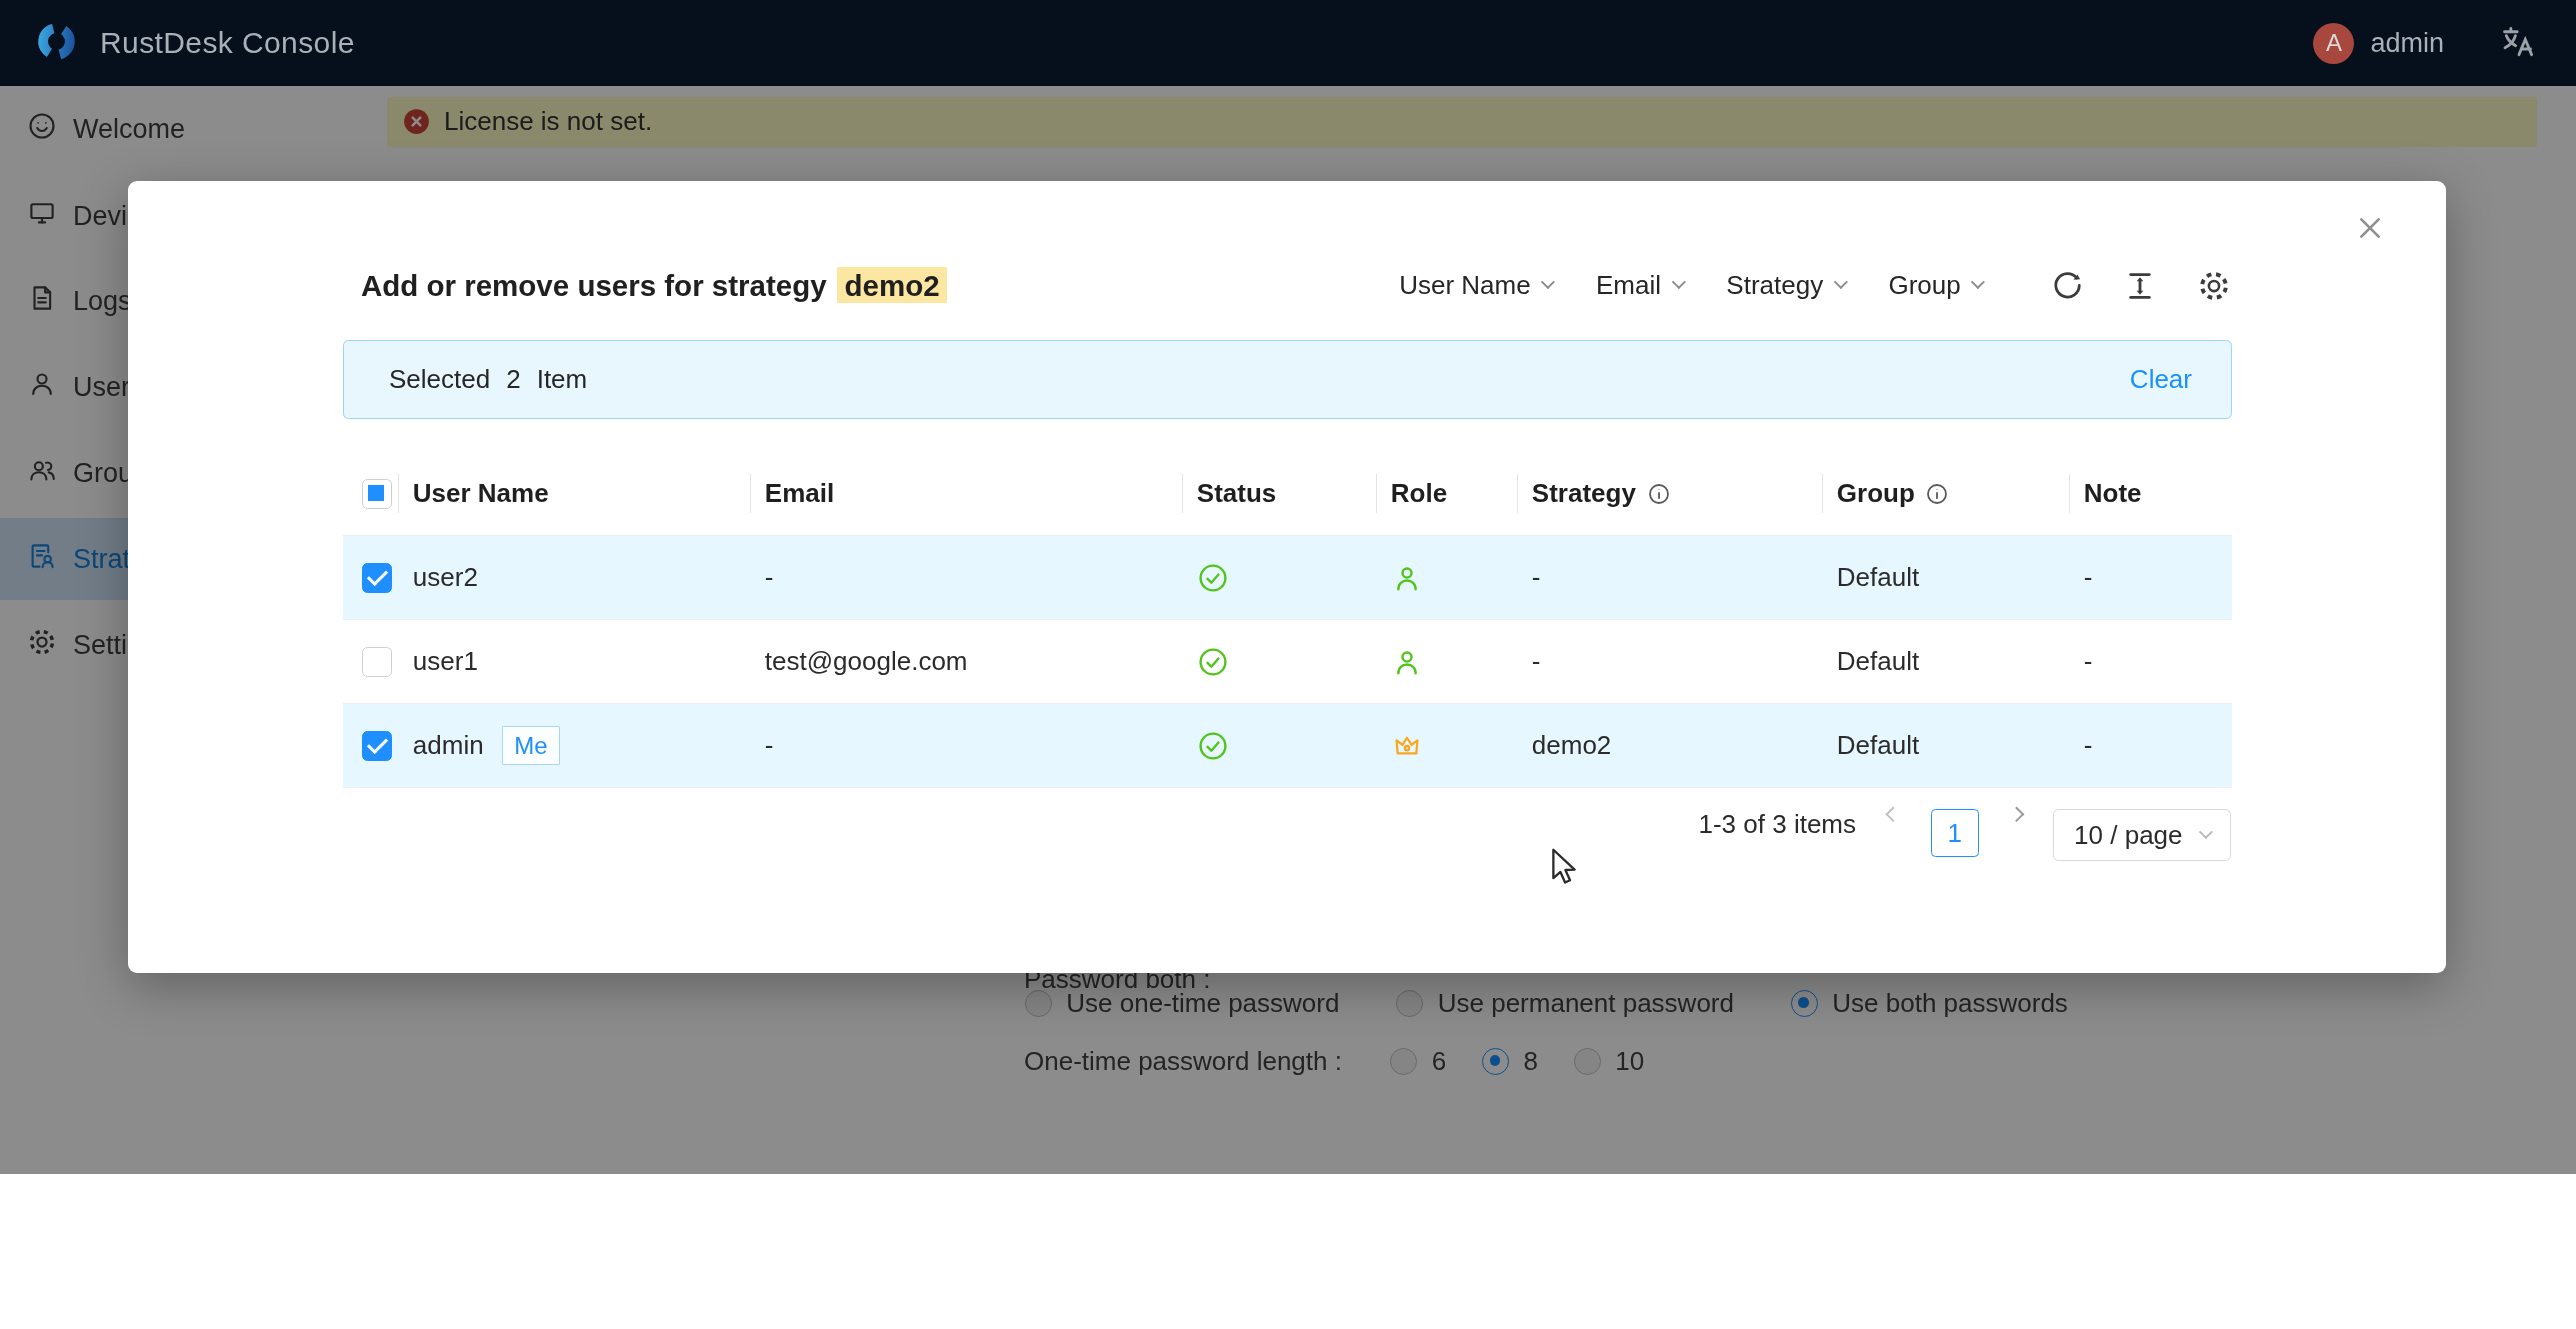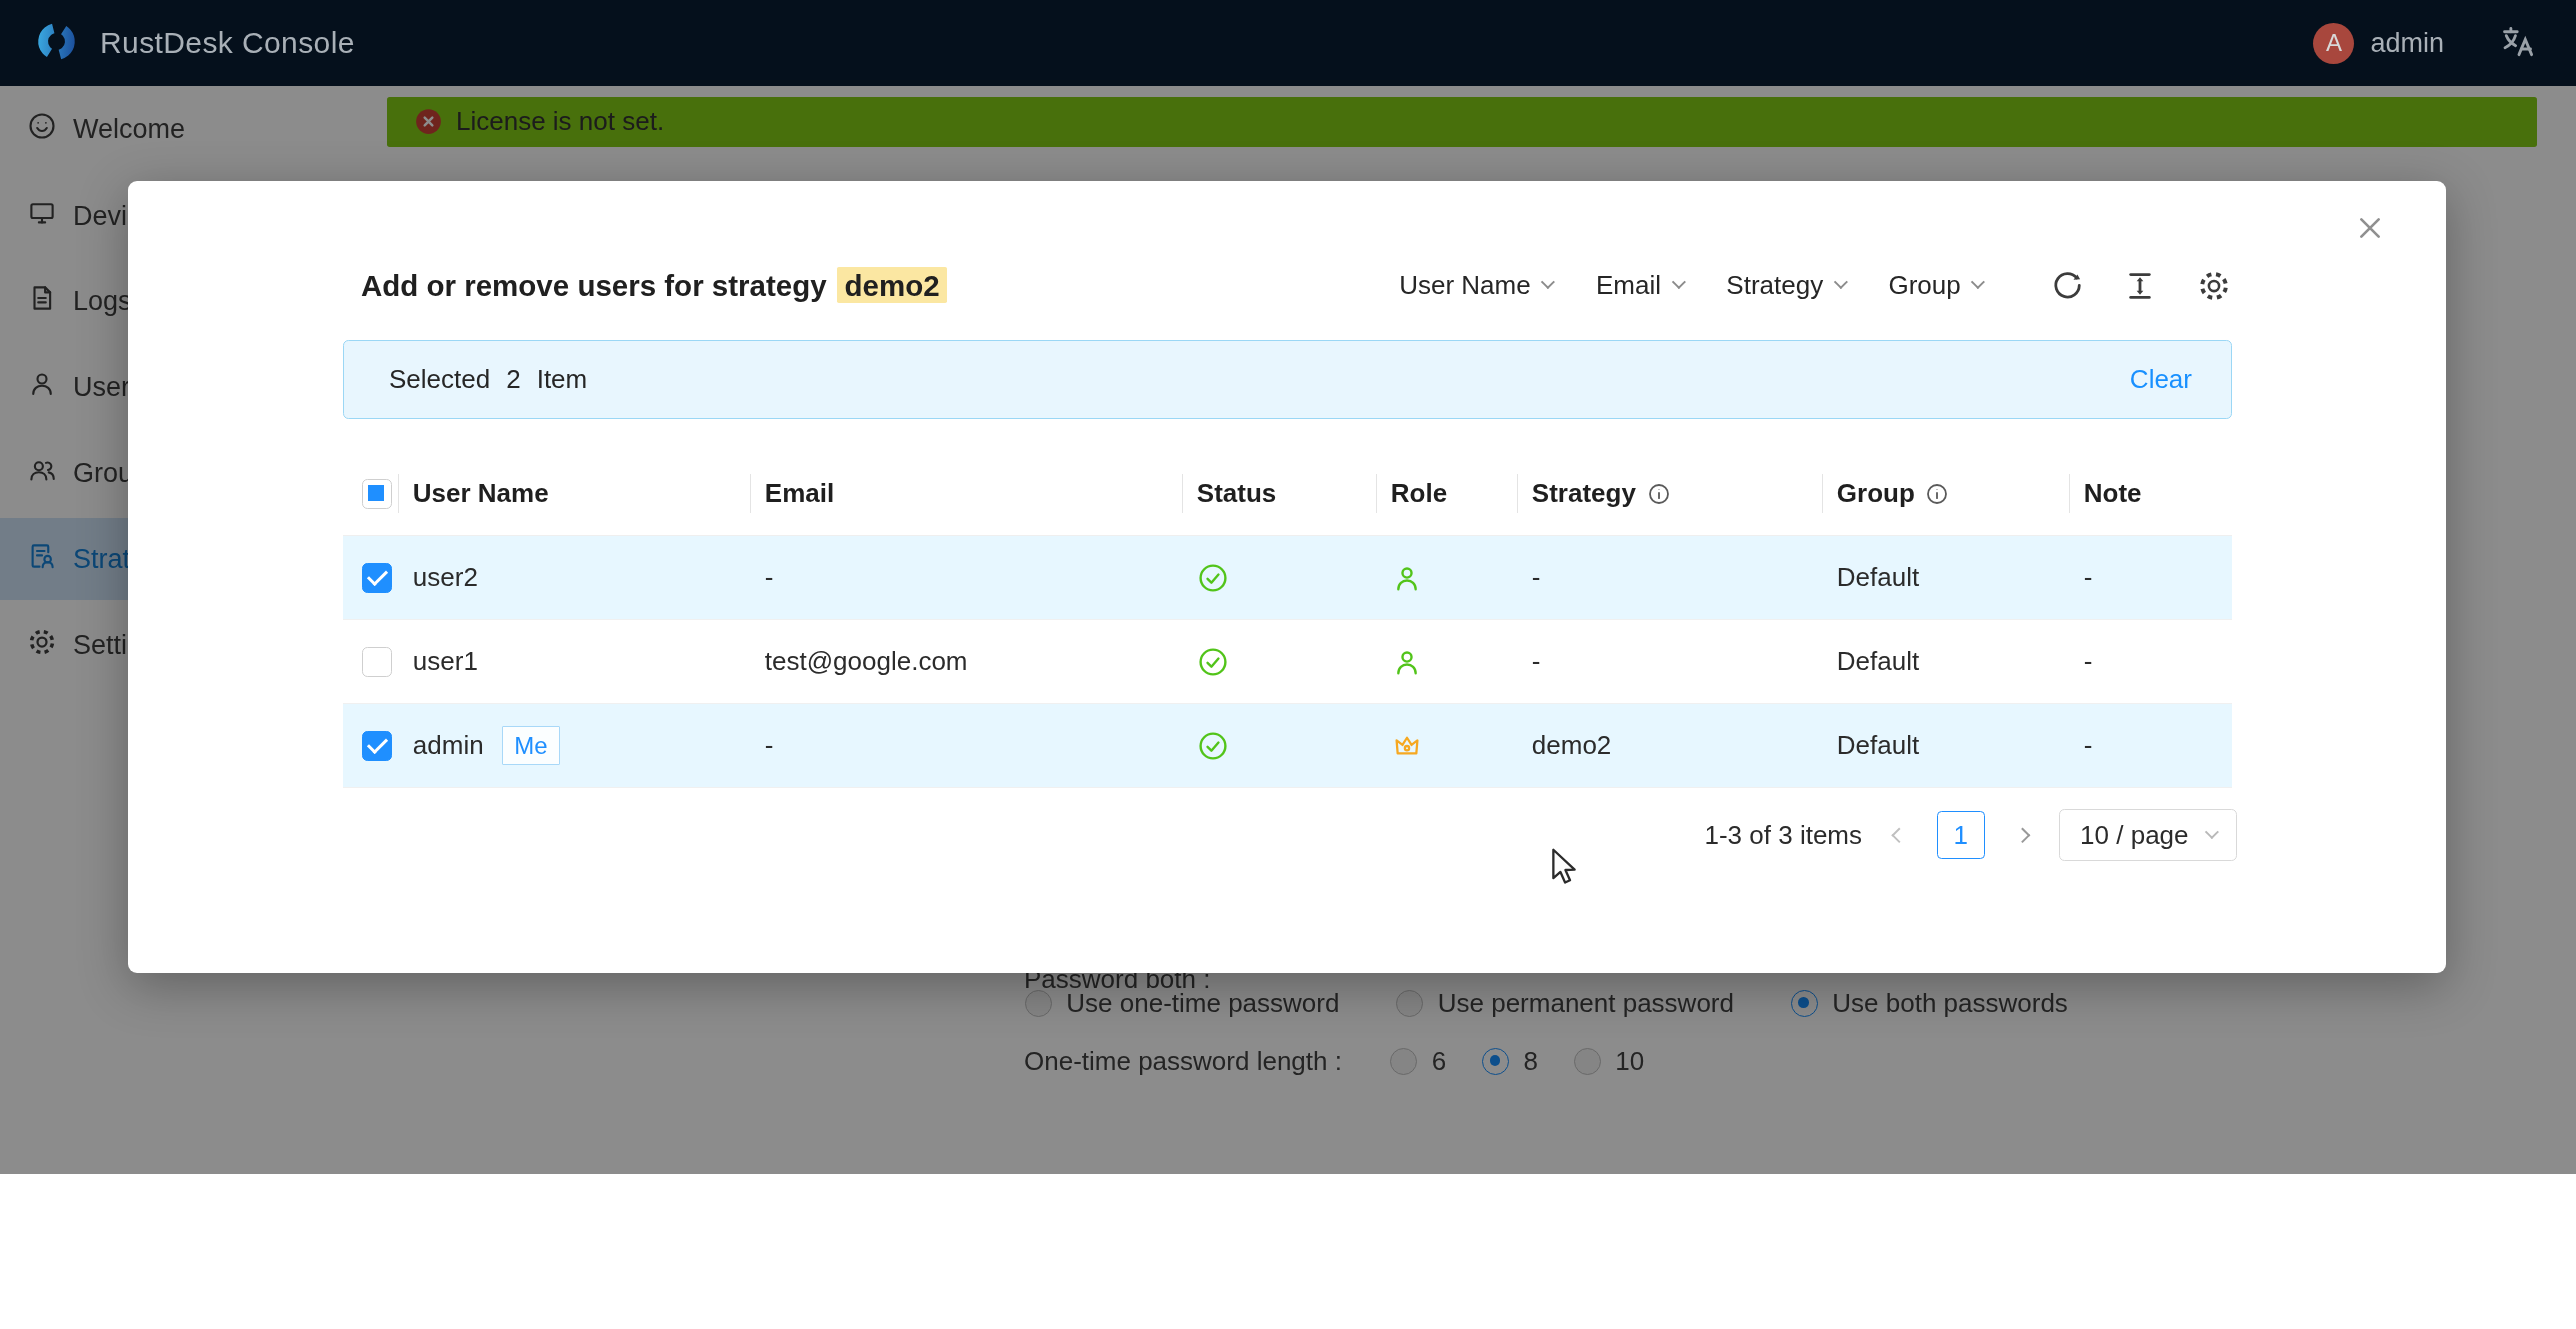--- a/index.html
+++ b/index.html
@@ -20,22 +20,22 @@
 
   
   .sidebar { position:absolute; left:0; top:86px; width:376px; height:1099px; background:#ffffff; z-index:1; }
   .side-item { position:absolute; left:0; width:100%; height:82px; display:flex; align-items:center;
                gap:16px; padding-left:27px; color:#3f3f3f; font-size:27px; cursor:pointer; }
   .side-item svg { flex:0 0 auto; }
   .side-item.active { background:#cfe4f7; color:#1681d8; }
 
   
   .main { position:absolute; left:376px; top:86px; right:0; height:1099px; background:#ffffff; z-index:1; }
-  .alert { position:absolute; left:10.7px; top:10.7px; right:39px; height:50px; background:#84cc16;
-           border-radius:2.7px; display:flex; align-items:center; gap:14.3px; padding-left:28px; }
+  .alert { position:absolute; left:10.7px; top:10.7px; right:39px; height:50px; background:#fef9c3;
+           border-radius:2.7px; display:flex; align-items:center; gap:14.3px; padding-left:16px; }
   .alert-text { font-size:26px; color:#333; }
 
   .pw-label-cut { position:absolute; left:648px; top:878px; font-size:26px; color:#434343; }
   .radio-row1 { position:absolute; left:649px; top:898px; height:39px; display:flex; align-items:center; gap:57px; }
   .radio-row2 { position:absolute; left:648px; top:956px; height:39px; display:flex; align-items:center; gap:36px; }
   .radio-pair { display:flex; align-items:center; gap:14.3px; font-size:26px; color:#434343; }
   .radio { width:27px; height:27px; border-radius:50%; border:1.8px solid #bfbfbf; background:#f2f2f2; position:relative; flex:0 0 auto; }
   .radio.sel { border-color:#1890ff; background:#fff; }
   .radio.sel::after { content:""; position:absolute; left:6.3px; top:6.3px; width:10.7px; height:10.7px; border-radius:50%; background:#1890ff; }
   .security-h { position:absolute; left:648px; top:1120px; font-size:28px; font-weight:700; color:#222; }
@@ -77,21 +77,21 @@
 
   .cb { width:30px; height:30px; border:1.8px solid #cfcfcf; border-radius:5.4px; background:#fff; position:relative; cursor:pointer; flex:0 0 auto; }
   .cb.checked { background:#1f8fff; border-color:#1f8fff; }
   .cb.checked::after { content:""; position:absolute; left:9px; top:2.7px; width:8px; height:16px;
                        border-right:3.1px solid #fff; border-bottom:3.1px solid #fff; transform:rotate(45deg); }
   .cb.indet::after { content:""; position:absolute; left:5.4px; top:5.4px; width:16px; height:16px; background:#1f8fff; }
 
   .me-badge { display:inline-flex; align-items:center; height:39px; padding:0 11.6px; font-size:24px; color:#1f8fff;
               background:#fbfeff; border:1.3px solid #a8d8f8; border-radius:1px; }
 
-  .pager { position:absolute; right:209px; top:628px; height:52px; display:flex; align-items:center; gap:32px;
+  .pager { position:absolute; right:215px; top:628px; height:52px; display:flex; align-items:flex-start; gap:32px;
            font-size:26px; color:#2b2b2b;margin-left:30px; }
   .pchev { display:inline-block; width:10.7px; height:10.7px; border-right:2.2px solid #c0c0c0; border-bottom:2.2px solid #c0c0c0; }
   .pchev.prev { transform:rotate(135deg); }
   .pchev.next { transform:rotate(-45deg); border-color:#999; }
   .page-box { width:48px; height:48px; border:1.8px solid #1f8fff; border-radius:4.5px; color:#1f8fff;
               display:flex; align-items:center; justify-content:center; font-size:26px; cursor:pointer; }
   .size-box { height:52px; border:0.9px solid #d9d9d9; border-radius:5.4px; padding:0 19.7px; display:flex;
               align-items:center; gap:18px; cursor:pointer; color:#2b2b2b; }
   .size-box .chev { border-color:#b9b9b9; }
 

